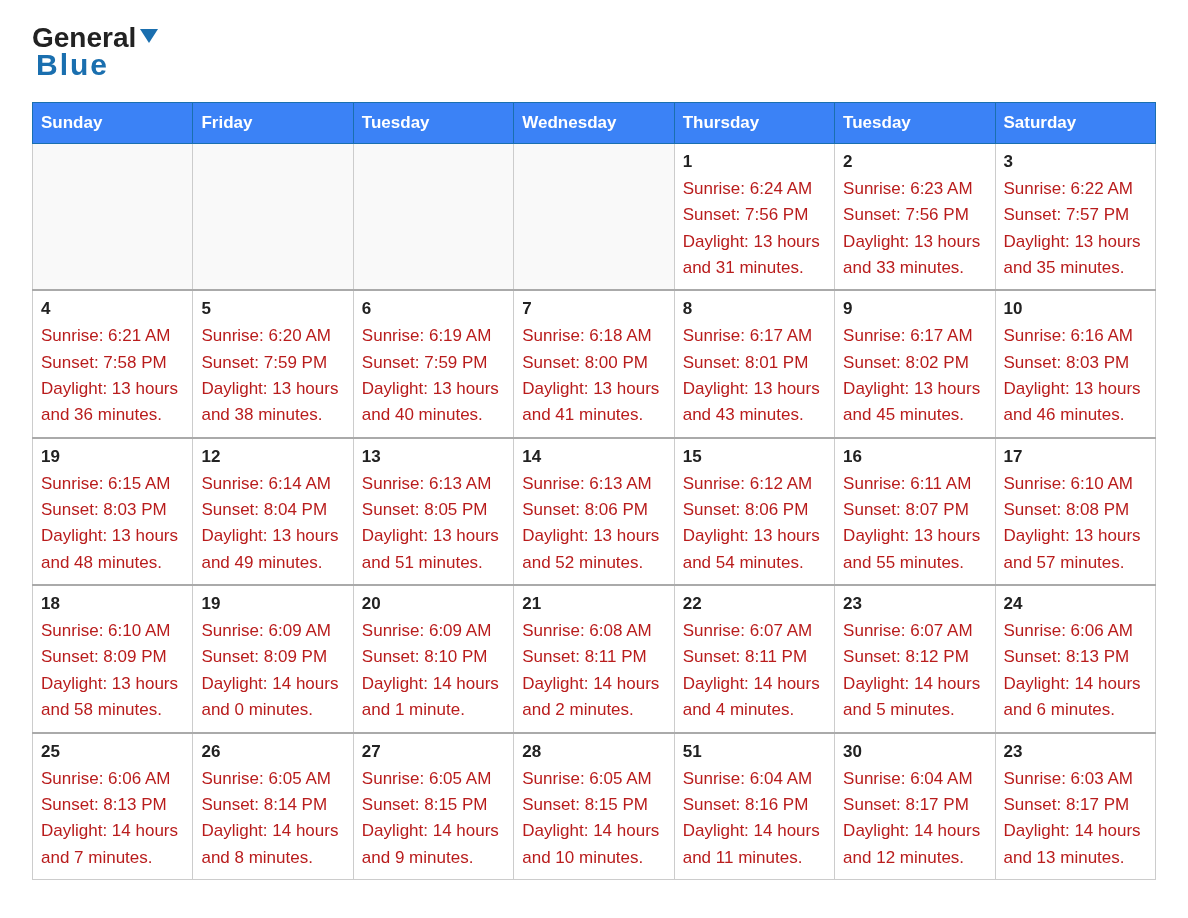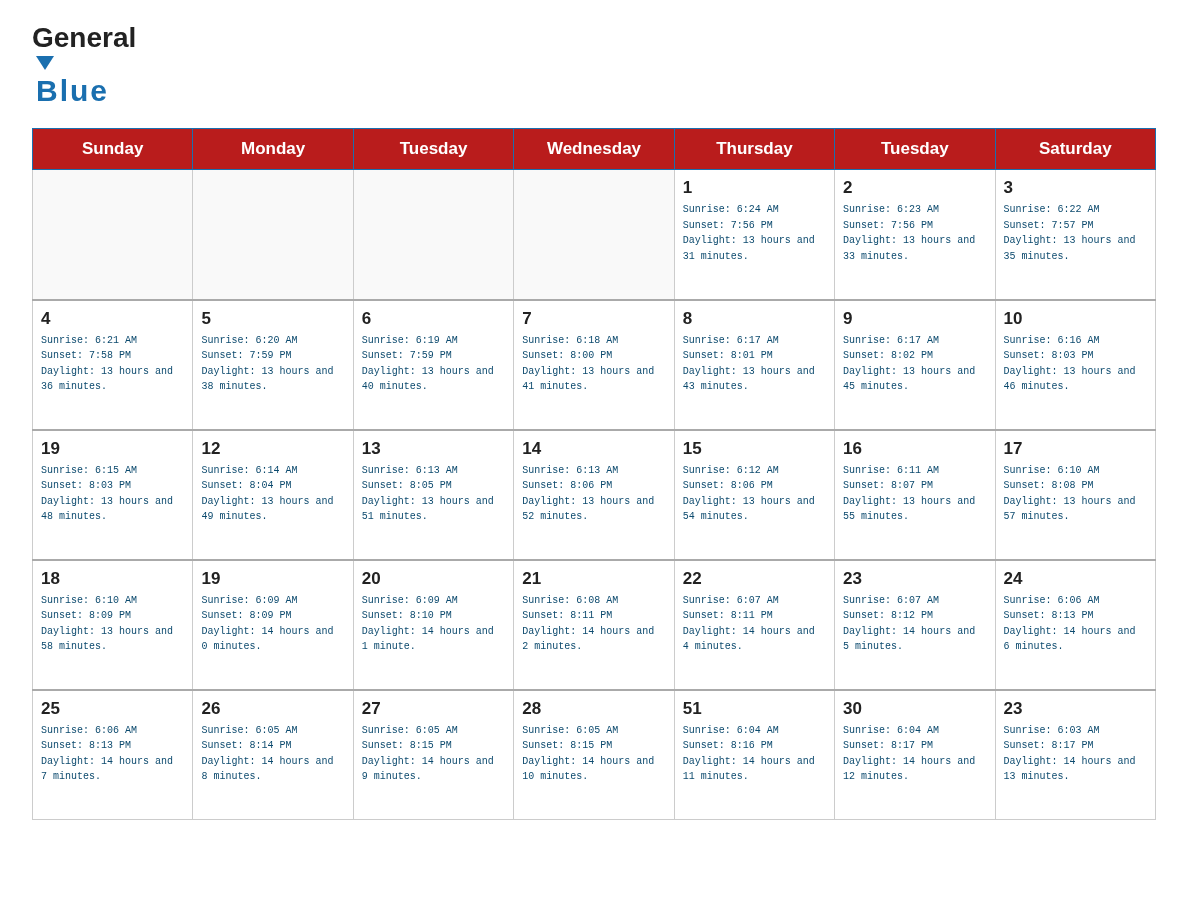--- a/index.html
+++ b/index.html
@@ -48,83 +48,82 @@
       font-size: 22px;
       color: #555;
       margin-top: 4px;
     }
     table {
       width: 100%;
       border-collapse: collapse;
       table-layout: fixed;
     }
     thead tr th {
-      background: #b91c1c;
+      background: #3b82f6;
       color: #fff;
       font-size: 17px;
       font-weight: 600;
       padding: 10px 8px;
-      text-align: center;
+      text-align: left;
       border: 1px solid #1a6faf;
     }
     tbody tr td {
       vertical-align: top;
       border: 1px solid #ccc;
       padding: 8px 8px;
       font-size: 13px;
       color: #222;
       min-height: 110px;
       height: 130px;
     }
     .day-number {
       font-size: 17px;
       font-weight: bold;
       color: #222;
       display: block;
       margin-bottom: 4px;
     }
     .day-info {
-      font-size: 10px;
-      color: #0c4a6e;
+      font-size: 17px;
+      color: #b91c1c;
       line-height: 1.55;
-      font-family: Liberation Mono, monospace;
     }
     tbody tr td.empty {
       background: #f9f9f9;
     }
     tbody tr:not(:last-child) td {
       border-bottom: 2px solid #aaa;
     }
   </style>
 </head>
 <body>
 
 <div class="header">
   <div class="logo">
-    <div style="display:flex;align-items:flex-start;flex-direction:column;">
+    <div style="display:flex;align-items:center;">
       <span class="logo-text">General</span>
       <span style="display:inline-block;margin-left:2px;vertical-align:middle;">
         <svg width="22" height="22" viewBox="0 0 22 22">
           <polygon points="2,4 20,4 11,18" fill="#1a6faf"></polygon>
         </svg>
       </span>
     </div>
     <div class="logo-blue-line">Blue</div>
   </div>
   <div class="title-block">
     <div class="month-title"></div>
     <div class="location-title"></div>
   </div>
 </div>
 
 <table>
   <thead>
     <tr>
     <th>Sunday</th>
-        <th>Monday</th>
+        <th>Friday</th>
         <th>Tuesday</th>
         <th>Wednesday</th>
         <th>Thursday</th>
         <th>Tuesday</th>
         <th>Saturday</th>
       </tr>
   </thead>
   <tbody id="calendar-body">
   <tr>
         <td class="empty"></td>

